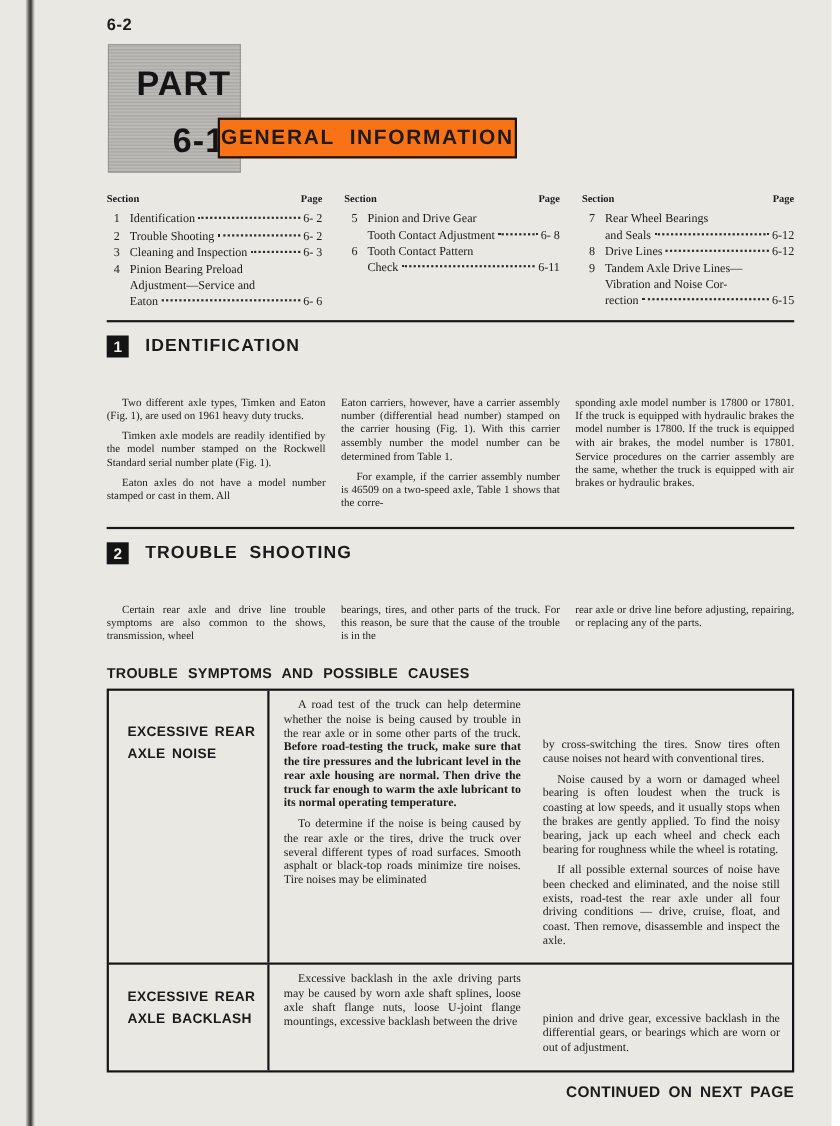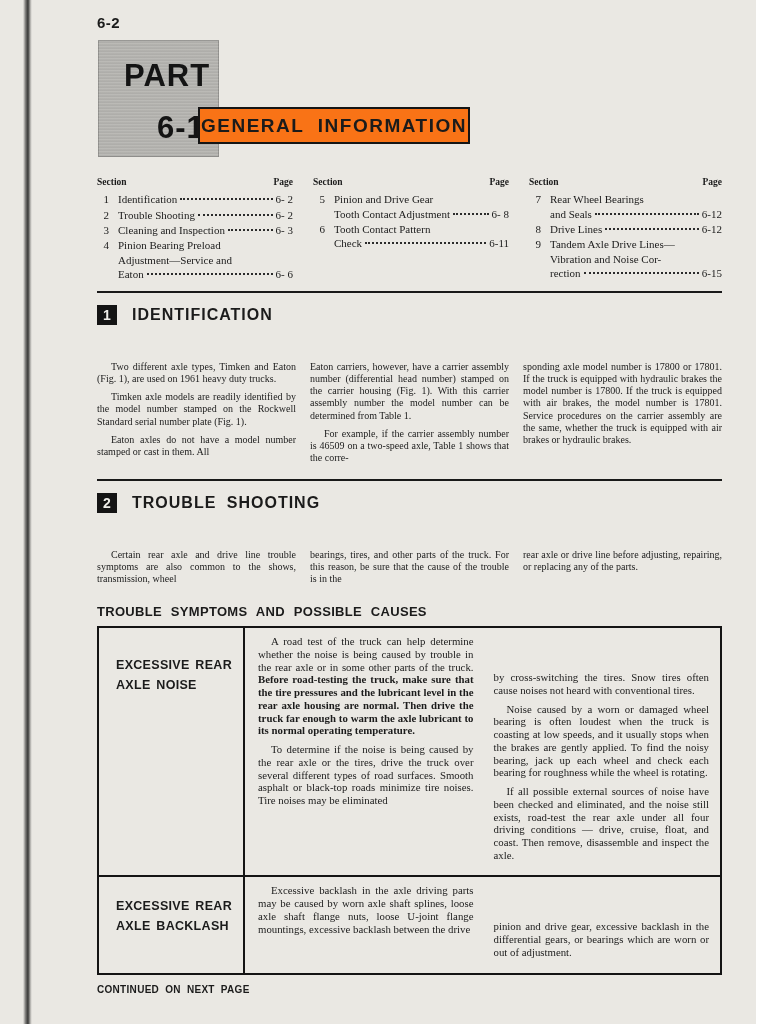--- a/index.html
+++ b/index.html
@@ -80,22 +80,22 @@
     padding:27px 8px 8px 17px; }
   .row-backlash .tbl-sym { padding-top:19px; }
   .sym-label { font-family:"Liberation Sans", sans-serif; font-weight:700; font-size:12.5px;
     line-height:1.6; letter-spacing:0.3px; word-spacing:2px; }
   .tbl-causes { flex:1; display:grid; grid-template-columns:1fr 1fr; column-gap:20px;
     padding:7px 11px 8px 13px; text-align:justify; font-size:10.8px; line-height:1.18; }
   .tbl-causes p { margin:0 0 6px; text-indent:13px; }
   .tbl-causes p.noindent { text-indent:0;margin-top:36px; }
   .bold-run { font-weight:700; }
 
-  .continued { text-align:left; font-family:"Liberation Sans", sans-serif; font-weight:700;
-    font-size:10px; letter-spacing:0.3px; word-spacing:3px; margin-top:9px; }
+  .continued { text-align:right; font-family:"Liberation Sans", sans-serif; font-weight:700;
+    font-size:14px; letter-spacing:0.3px; word-spacing:3px; margin-top:9px; }
 </style>
 </head>
 <body>
 
 <div class="sheet">
   <div class="scan-shadow"></div>
 
   <div class="content">
 
     <div class="masthead">

